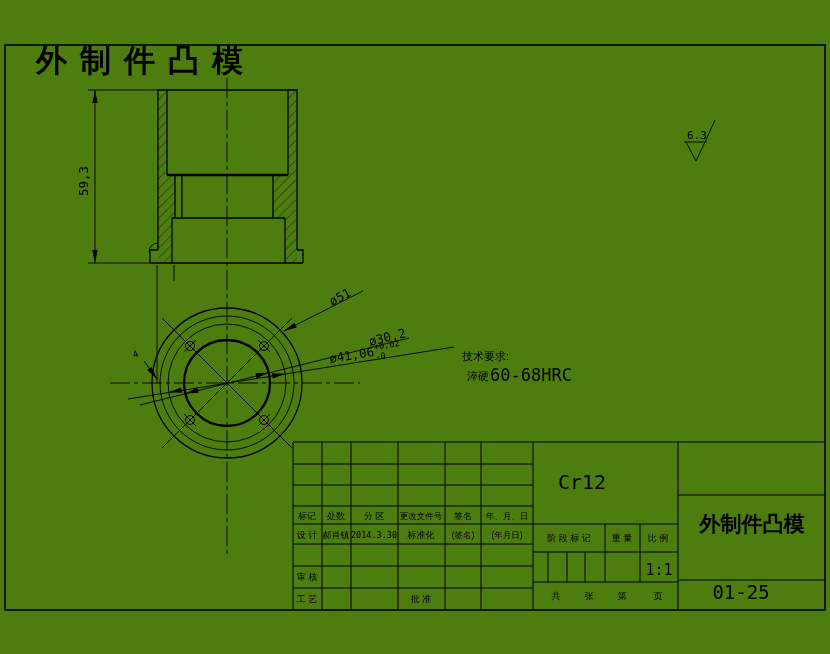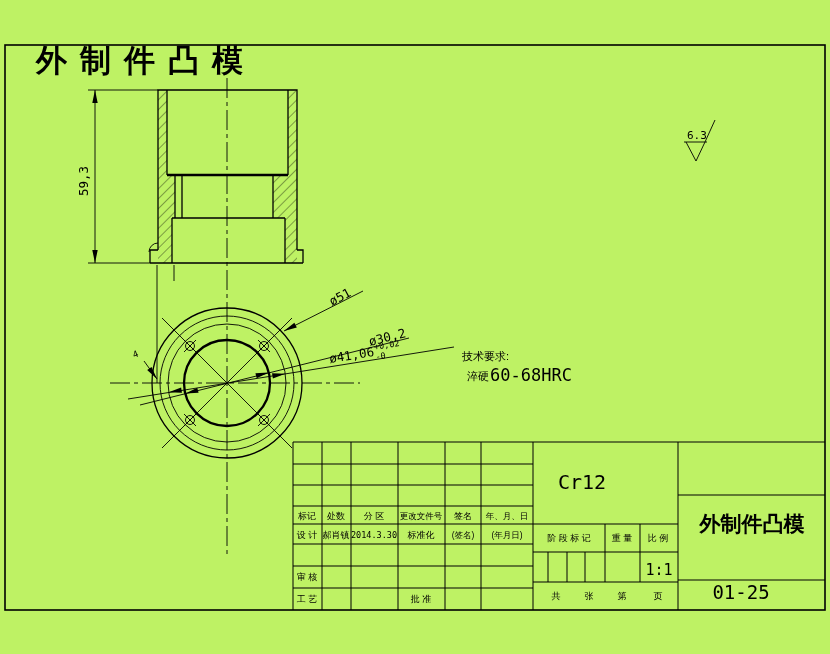--- a/index.html
+++ b/index.html
@@ -1,16 +1,16 @@
 <!DOCTYPE html>
 <html><head>
 <meta charset="utf-8">
 <style>
   html,body{margin:0;padding:0;background:#fff;}
-  #stage{position:relative;width:830px;height:654px;background:#bef264;overflow:hidden;
+  #stage{position:relative;width:830px;height:654px;background:#4d7c0f;overflow:hidden;
          font-family:"Liberation Sans",sans-serif;}
   svg{position:absolute;left:0;top:0;}
   text{fill:#000;}
   .cjk{font-family:"Liberation Sans",sans-serif;}
   .cad{font-family:"DejaVu Sans Mono",monospace;font-weight:400;}
   .t8{font-size:8.5px;}
   .t9{font-size:9px;}
   .t11{font-size:11px;}
   .t12{font-size:12.5px;}
   .t15{font-size:15px;}

